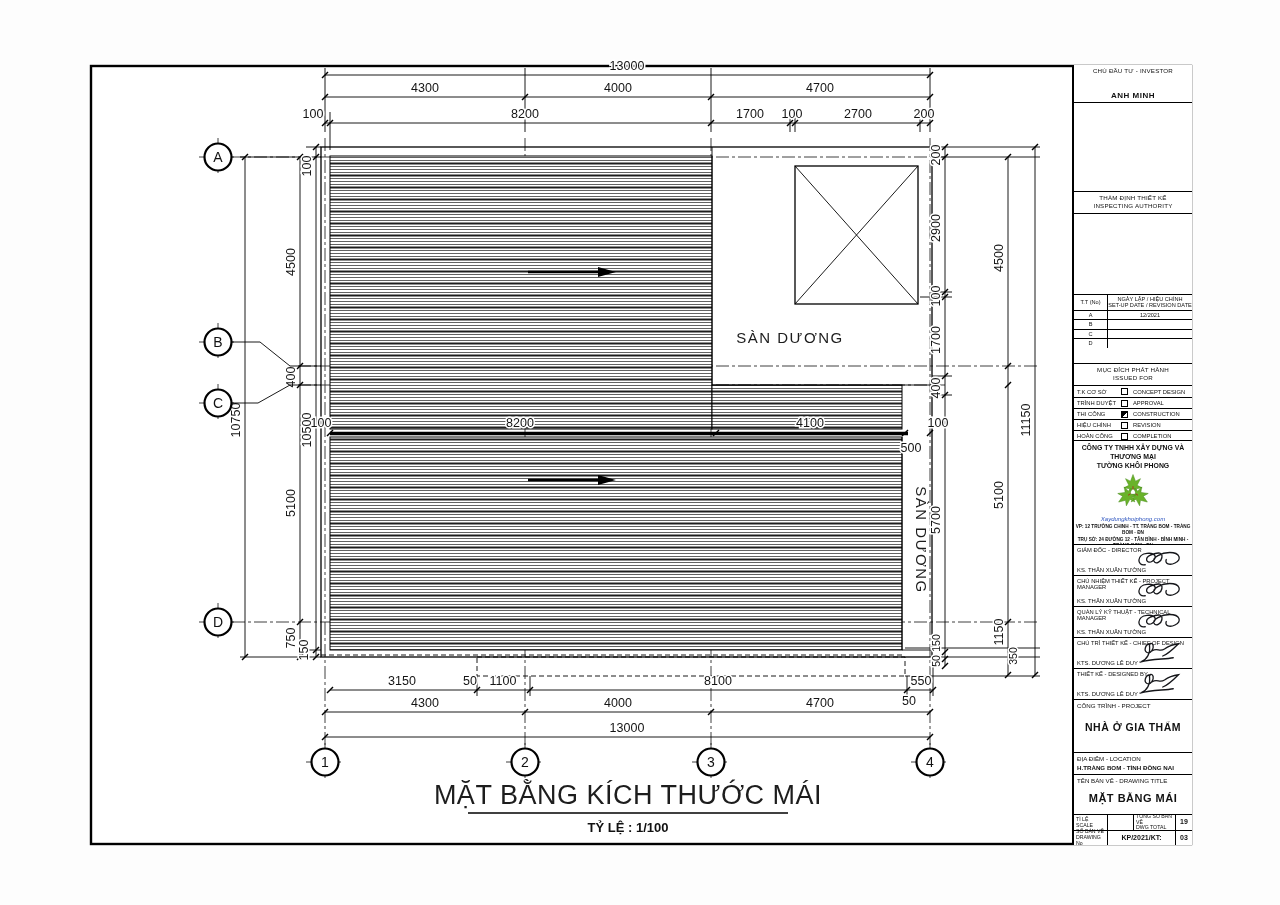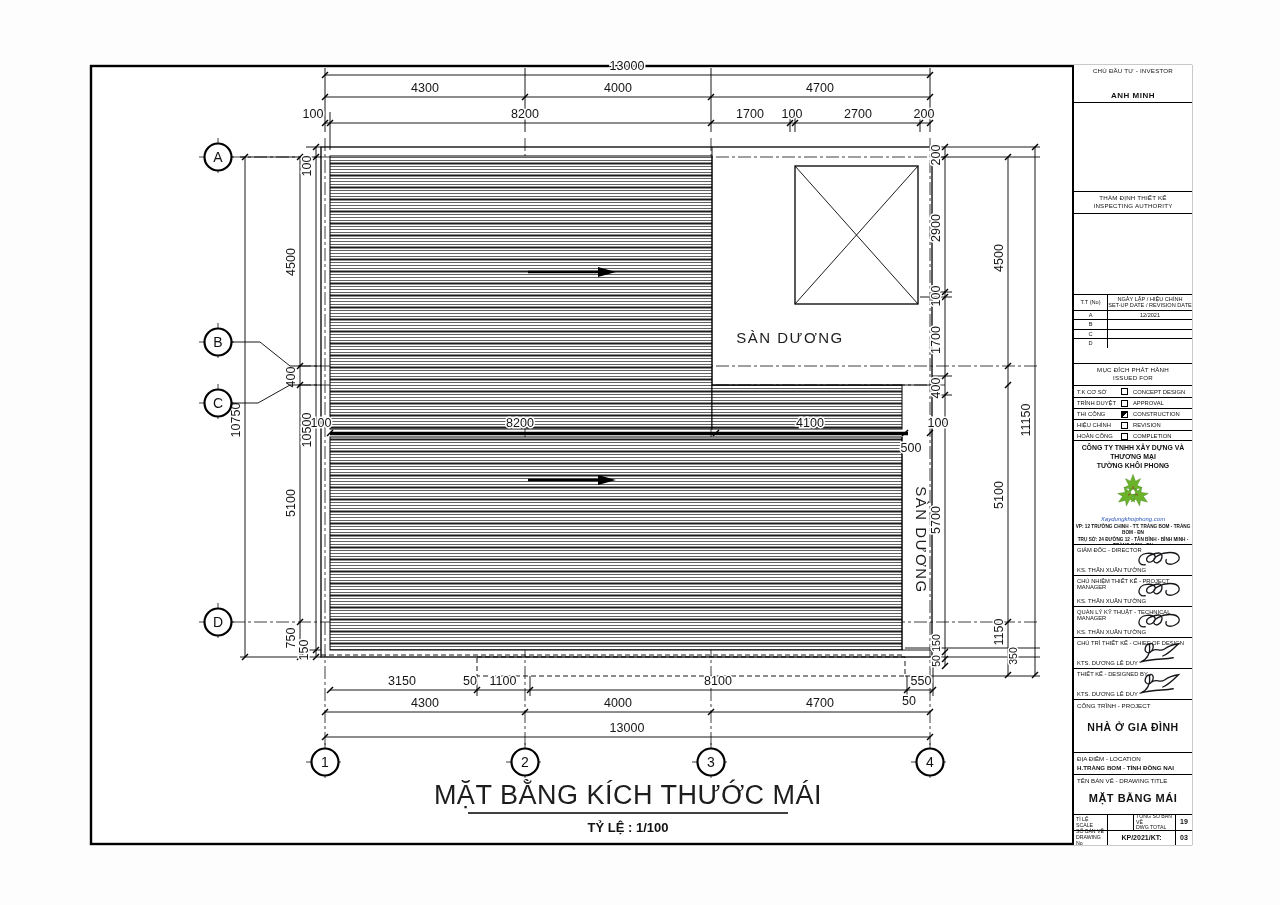--- a/index.html
+++ b/index.html
@@ -441,21 +441,21 @@
   <section class="sig-row">
     <div class="sig-role">THIẾT KẾ - DESIGNED BY</div>
     <svg class="sig-svg" width="56" height="25" viewBox="0 0 64 28">
           <path d="M20,4 C14,4 12,12 16,14 C20,16 24,10 23,6 C22,2 18,3 19,8 C20,14 16,22 10,24 M22,12 C28,8 30,14 36,10 C40,7 44,5 52,4 C46,10 40,16 34,18 M8,25 C22,21 36,22 46,20" fill="none" stroke="#15161a" stroke-width="1.5" stroke-linecap="round"></path>
         </svg>
     <div class="sig-name">KTS. DƯƠNG LÊ DUY</div>
   </section>
 
   <section style="height:53px;">
     <div class="capl">CÔNG TRÌNH - PROJECT</div>
-    <div class="proj-name">NHÀ Ở GIA ĐÌNH</div>
+    <div class="proj-name">NHÀ Ở GIA THẨM</div>
   </section>
 
   <section style="height:22px;">
     <div class="capl">ĐỊA ĐIỂM - LOCATION</div>
     <div class="capl" style="font-weight:bold;">H.TRẢNG BOM - TỈNH ĐỒNG NAI</div>
   </section>
 
   <section style="height:40px;">
     <div class="capl">TÊN BẢN VẼ - DRAWING TITLE</div>
     <div class="dwg-name">MẶT BẰNG MÁI</div>

